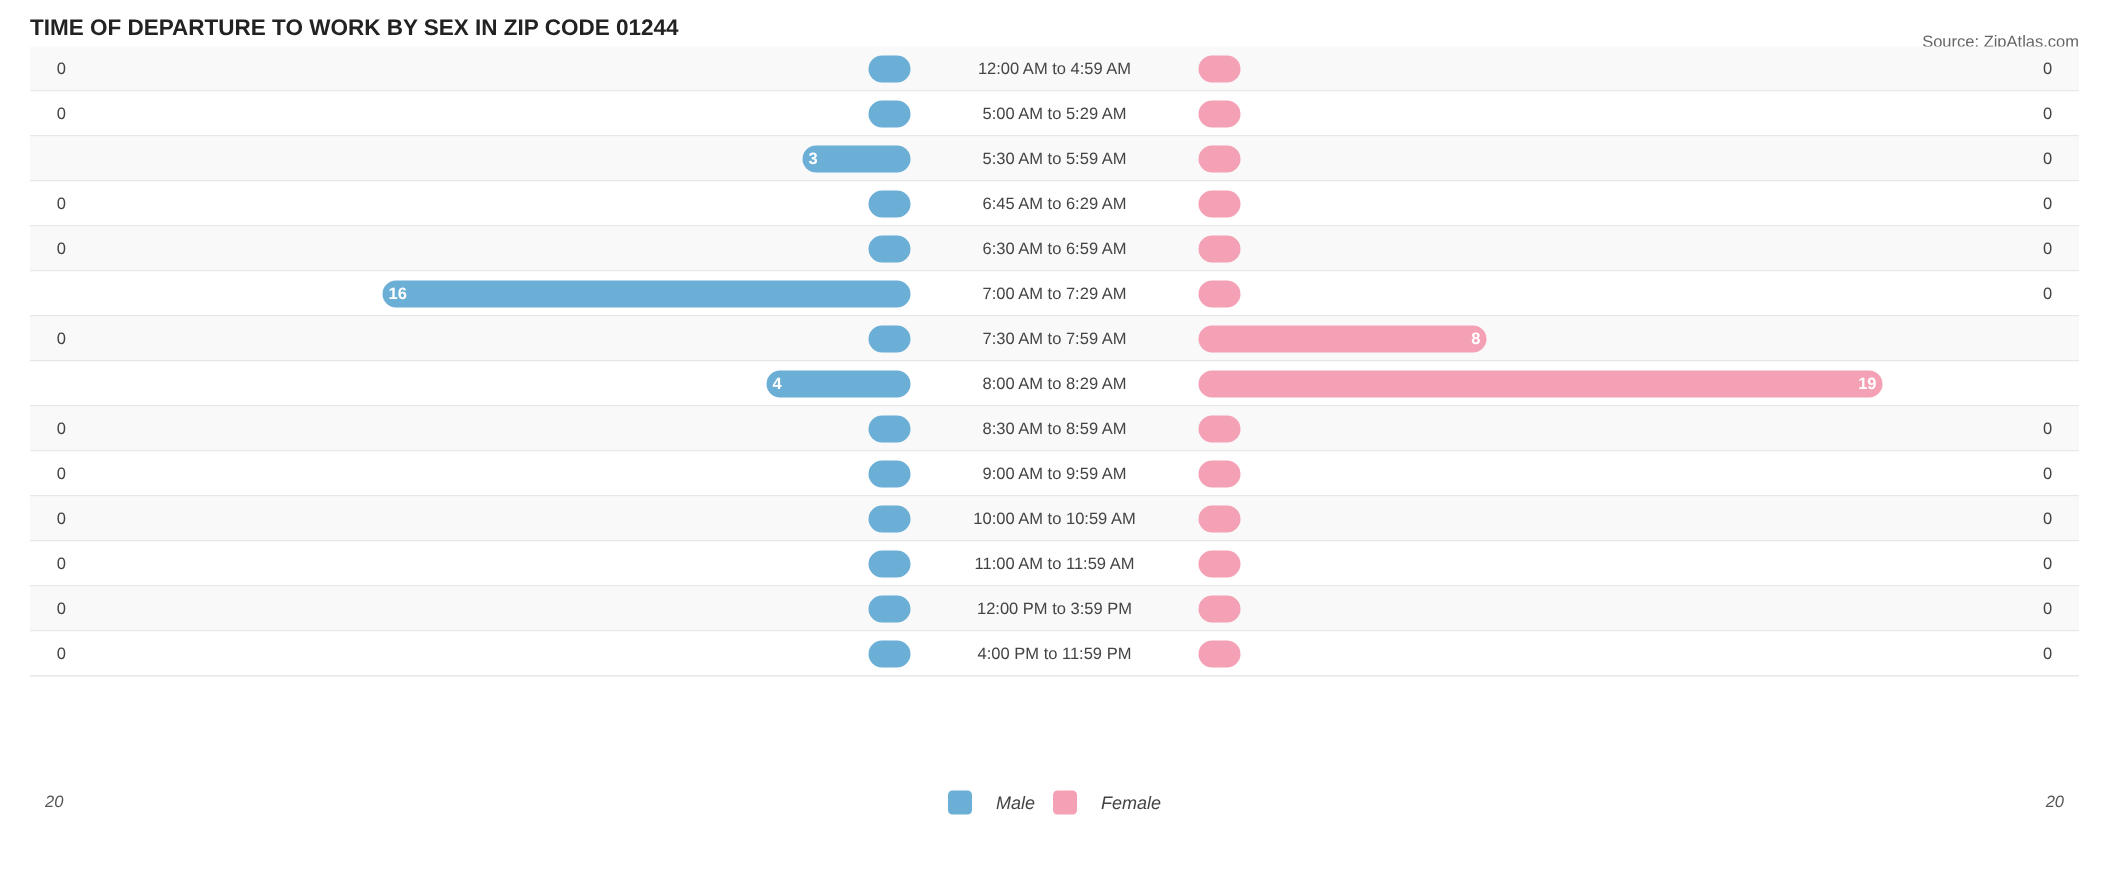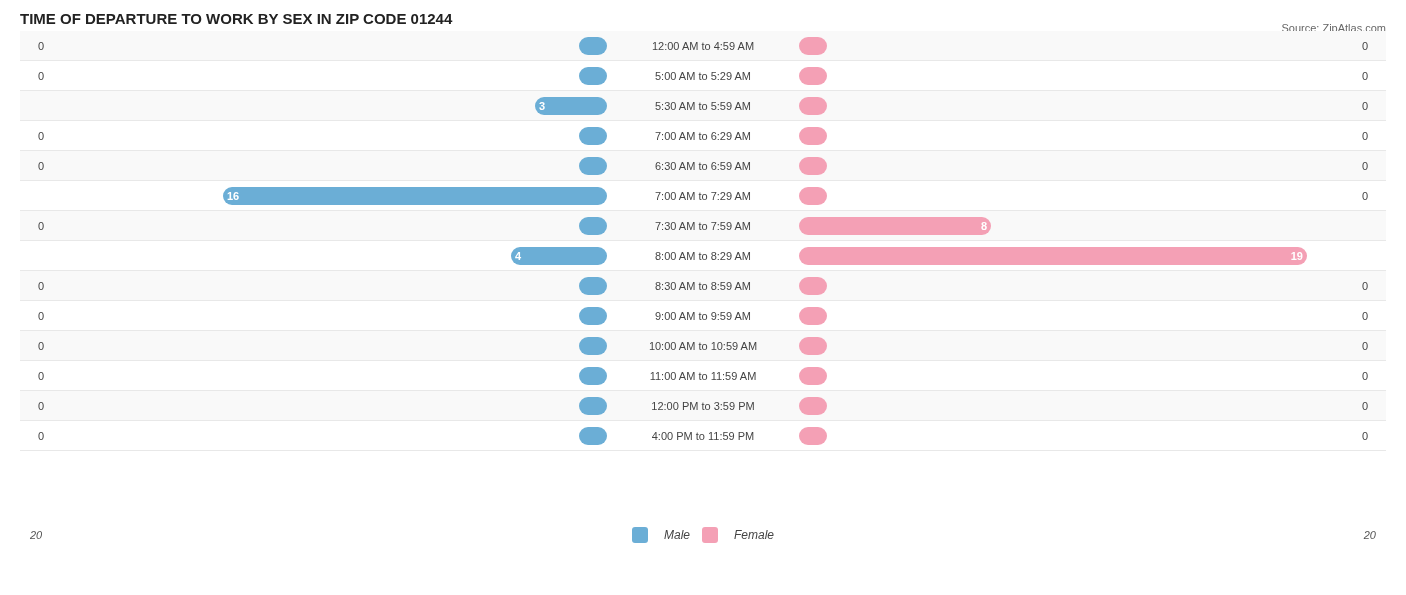--- a/index.html
+++ b/index.html
@@ -252,21 +252,21 @@
       <span class="female-value">0</span>
     </div>
       </div>
       <div class="row">
         <div class="left-section">
       <span class="male-value">0</span>
       <div class="male-bar-container">
         <div class="zero-bar"></div>
       </div>
     </div>
-        <div class="center-label">7:00 AM to 6:29 AM</div>
+        <div class="center-label">6:45 AM to 6:29 AM</div>
         <div class="right-section">
       <div class="female-bar-container">
         <div class="zero-bar-female"></div>
       </div>
       <span class="female-value">0</span>
     </div>
       </div>
       <div class="row">
         <div class="left-section">
       <span class="male-value">0</span>
@@ -278,21 +278,21 @@
         <div class="right-section">
       <div class="female-bar-container">
         <div class="zero-bar-female"></div>
       </div>
       <span class="female-value">0</span>
     </div>
       </div>
       <div class="row">
         <div class="left-section">
         <div class="male-bar-container">
-          <div class="male-bar pill" style="width:384px;">
+          <div class="male-bar pill" style="width:352px;">
             <span class="male-bar-label">16</span>
           </div>
         </div>
       </div>
         <div class="center-label">7:00 AM to 7:29 AM</div>
         <div class="right-section">
       <div class="female-bar-container">
         <div class="zero-bar-female"></div>
       </div>
       <span class="female-value">0</span>
@@ -318,21 +318,21 @@
         <div class="left-section">
         <div class="male-bar-container">
           <div class="male-bar pill" style="width:96px;">
             <span class="male-bar-label">4</span>
           </div>
         </div>
       </div>
         <div class="center-label">8:00 AM to 8:29 AM</div>
         <div class="right-section">
         <div class="female-bar-container">
-          <div class="female-bar pill" style="width:508px;text-align:right;">
+          <div class="female-bar pill" style="width:456px;text-align:right;">
             <span class="female-bar-label">19</span>
           </div>
         </div>
       </div>
       </div>
       <div class="row">
         <div class="left-section">
       <span class="male-value">0</span>
       <div class="male-bar-container">
         <div class="zero-bar"></div>

